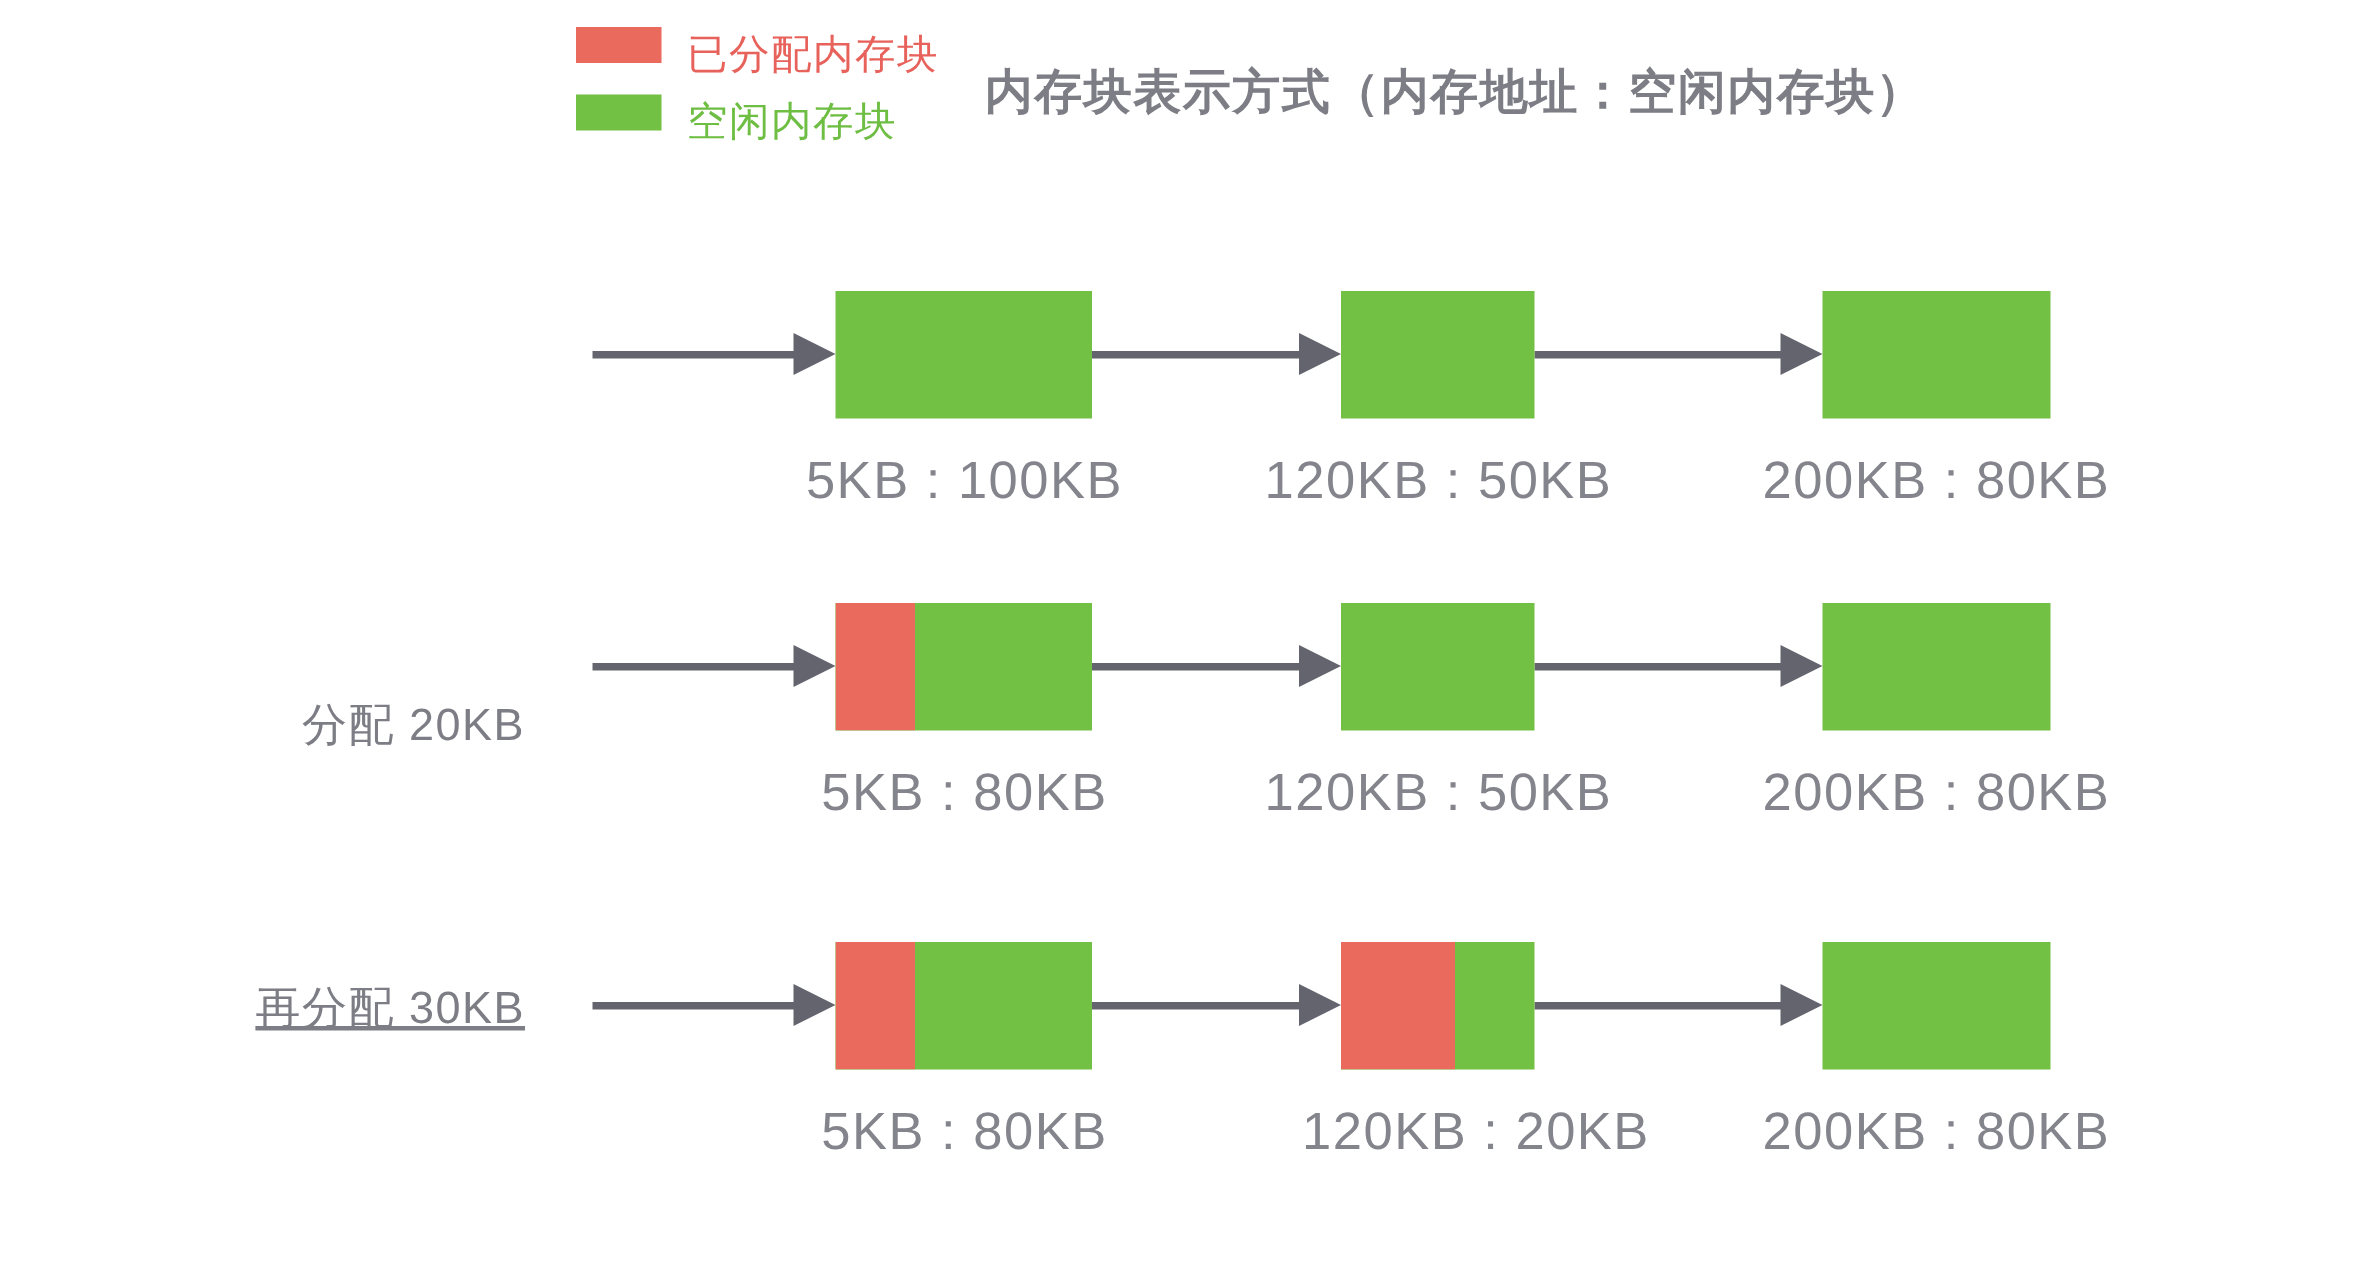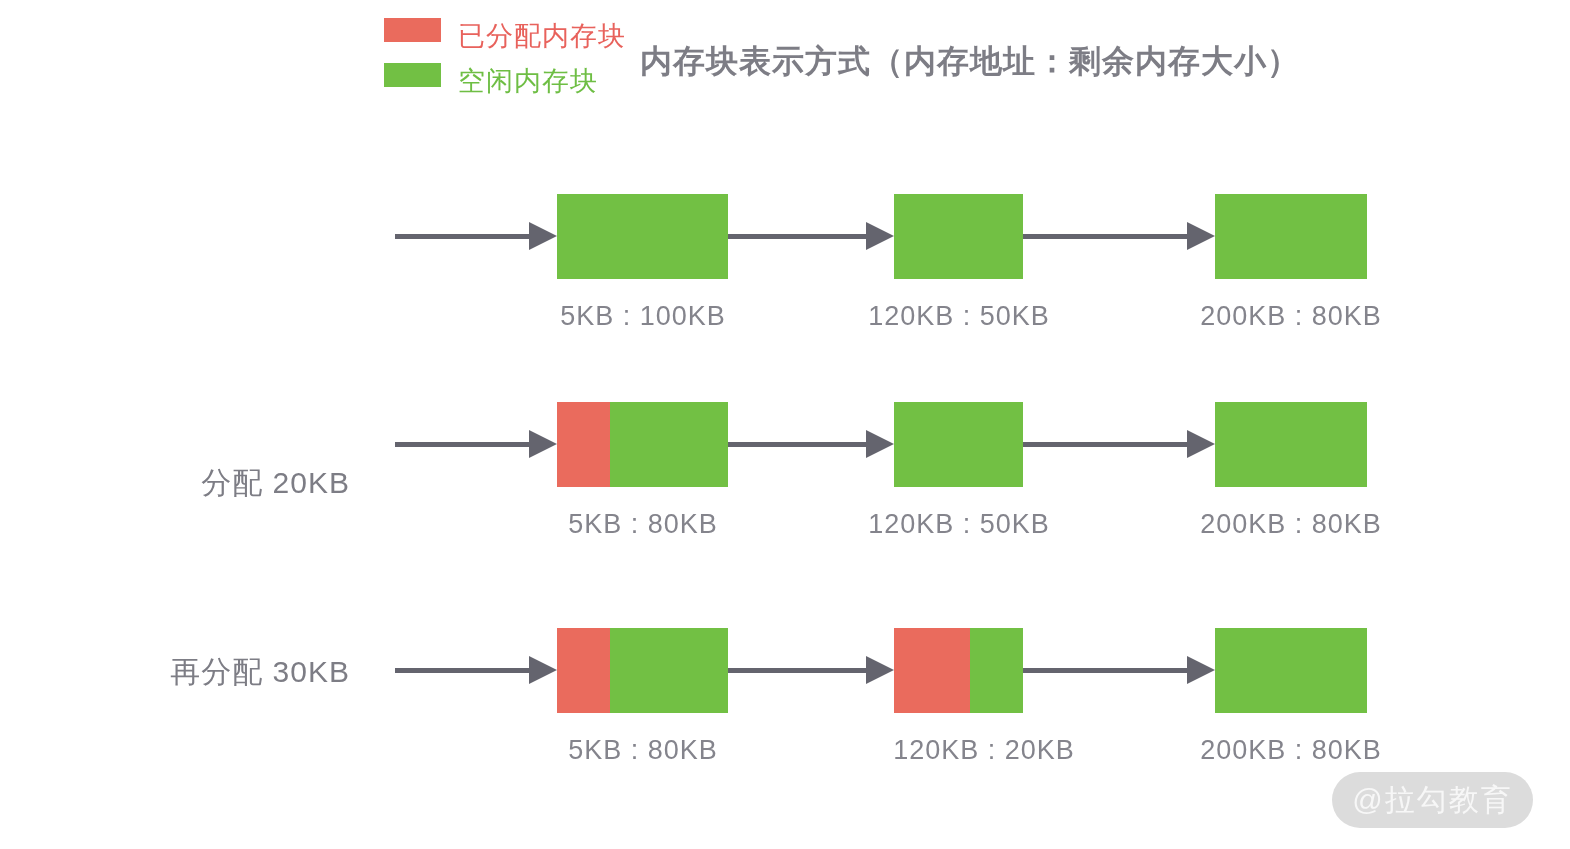--- a/index.html
+++ b/index.html
@@ -26,21 +26,21 @@
     position:absolute;left:620px;top:40px;width:700px;text-align:center;
     font-size:32px;font-weight:600;color:var(--title);letter-spacing:1px;white-space:nowrap;
   }
   .row-label{
     position:absolute;text-align:right;font-size:30px;color:var(--title);
     white-space:nowrap;letter-spacing:1px;
   }
   .block{position:absolute;background:var(--free);overflow:hidden;}
   .alloc-region{position:absolute;left:0;top:0;height:100%;background:var(--alloc);}
   .caption{
-    position:absolute;width:320px;text-align:center;font-size:27px;color:var(--caption);
+    position:absolute;width:320px;text-align:center;font-size:35px;color:var(--caption);
     white-space:nowrap;letter-spacing:1px;
   }
   .arrow{position:absolute;}
   .arrow-shaft{position:absolute;left:0;top:50%;margin-top:-2.5px;height:5px;background:var(--arrow);}
   .arrow-head{
     position:absolute;right:0;top:50%;margin-top:-14px;width:0;height:0;
     border-top:14px solid transparent;border-bottom:14px solid transparent;
     border-left:28px solid var(--arrow);
   }
   .watermark{
@@ -58,21 +58,21 @@
     <div class="legend-item">
       <div class="legend-swatch" style="background:var(--alloc);"></div>
       <div class="legend-label" style="color:var(--legend-red);">已分配内存块</div>
     </div>
     <div class="legend-item">
       <div class="legend-swatch" style="background:var(--free);"></div>
       <div class="legend-label" style="color:var(--legend-green);">空闲内存块</div>
     </div>
   </div>
 
-  <div class="title">内存块表示方式（内存地址：剩余内存大小）</div>
+  <div class="title">内存块表示方式（内存地址：空闲内存块）</div>
 
   <div id="rows-layer">
       <div class="arrow" style="left: 395px; top: 222px; width: 162px; height: 28px;">
         <div class="arrow-shaft" style="width: 138px;"></div>
         <div class="arrow-head"></div>
       </div>
       <div class="arrow" style="left: 728px; top: 222px; width: 166px; height: 28px;">
         <div class="arrow-shaft" style="width: 142px;"></div>
         <div class="arrow-head"></div>
       </div>
@@ -100,21 +100,21 @@
         <div class="arrow-head"></div>
       </div>
       <div class="block" style="left: 557px; top: 402px; width: 171px; height: 85px;">
         <div class="alloc-region" style="width: 31%;"></div>
       </div>
       <div class="caption" style="left: 483px; top: 509px;">5KB : 80KB</div>
       <div class="block" style="left: 894px; top: 402px; width: 129px; height: 85px;"></div>
       <div class="caption" style="left: 799px; top: 509px;">120KB : 50KB</div>
       <div class="block" style="left: 1215px; top: 402px; width: 152px; height: 85px;"></div>
       <div class="caption" style="left: 1131px; top: 509px;">200KB : 80KB</div>
-      <div class="row-label" style="left: 100px; width: 250px; top: 652px;">再分配 30KB</div>
+      <div class="row-label" style="left: 100px; width: 250px; top: 652px; text-decoration: underline;">再分配 30KB</div>
       <div class="arrow" style="left: 395px; top: 656px; width: 162px; height: 28px;">
         <div class="arrow-shaft" style="width: 138px;"></div>
         <div class="arrow-head"></div>
       </div>
       <div class="arrow" style="left: 728px; top: 656px; width: 166px; height: 28px;">
         <div class="arrow-shaft" style="width: 142px;"></div>
         <div class="arrow-head"></div>
       </div>
       <div class="arrow" style="left: 1023px; top: 656px; width: 192px; height: 28px;">
         <div class="arrow-shaft" style="width: 168px;"></div>
@@ -125,15 +125,14 @@
       </div>
       <div class="caption" style="left: 483px; top: 735px;">5KB : 80KB</div>
       <div class="block" style="left: 894px; top: 628px; width: 129px; height: 85px;">
         <div class="alloc-region" style="width: 59%;"></div>
       </div>
       <div class="caption" style="left: 824px; top: 735px;">120KB : 20KB</div>
       <div class="block" style="left: 1215px; top: 628px; width: 152px; height: 85px;"></div>
       <div class="caption" style="left: 1131px; top: 735px;">200KB : 80KB</div>
     </div>
 
-  <div class="watermark">@拉勾教育</div>
 
 </div>
 
 </body></html>

